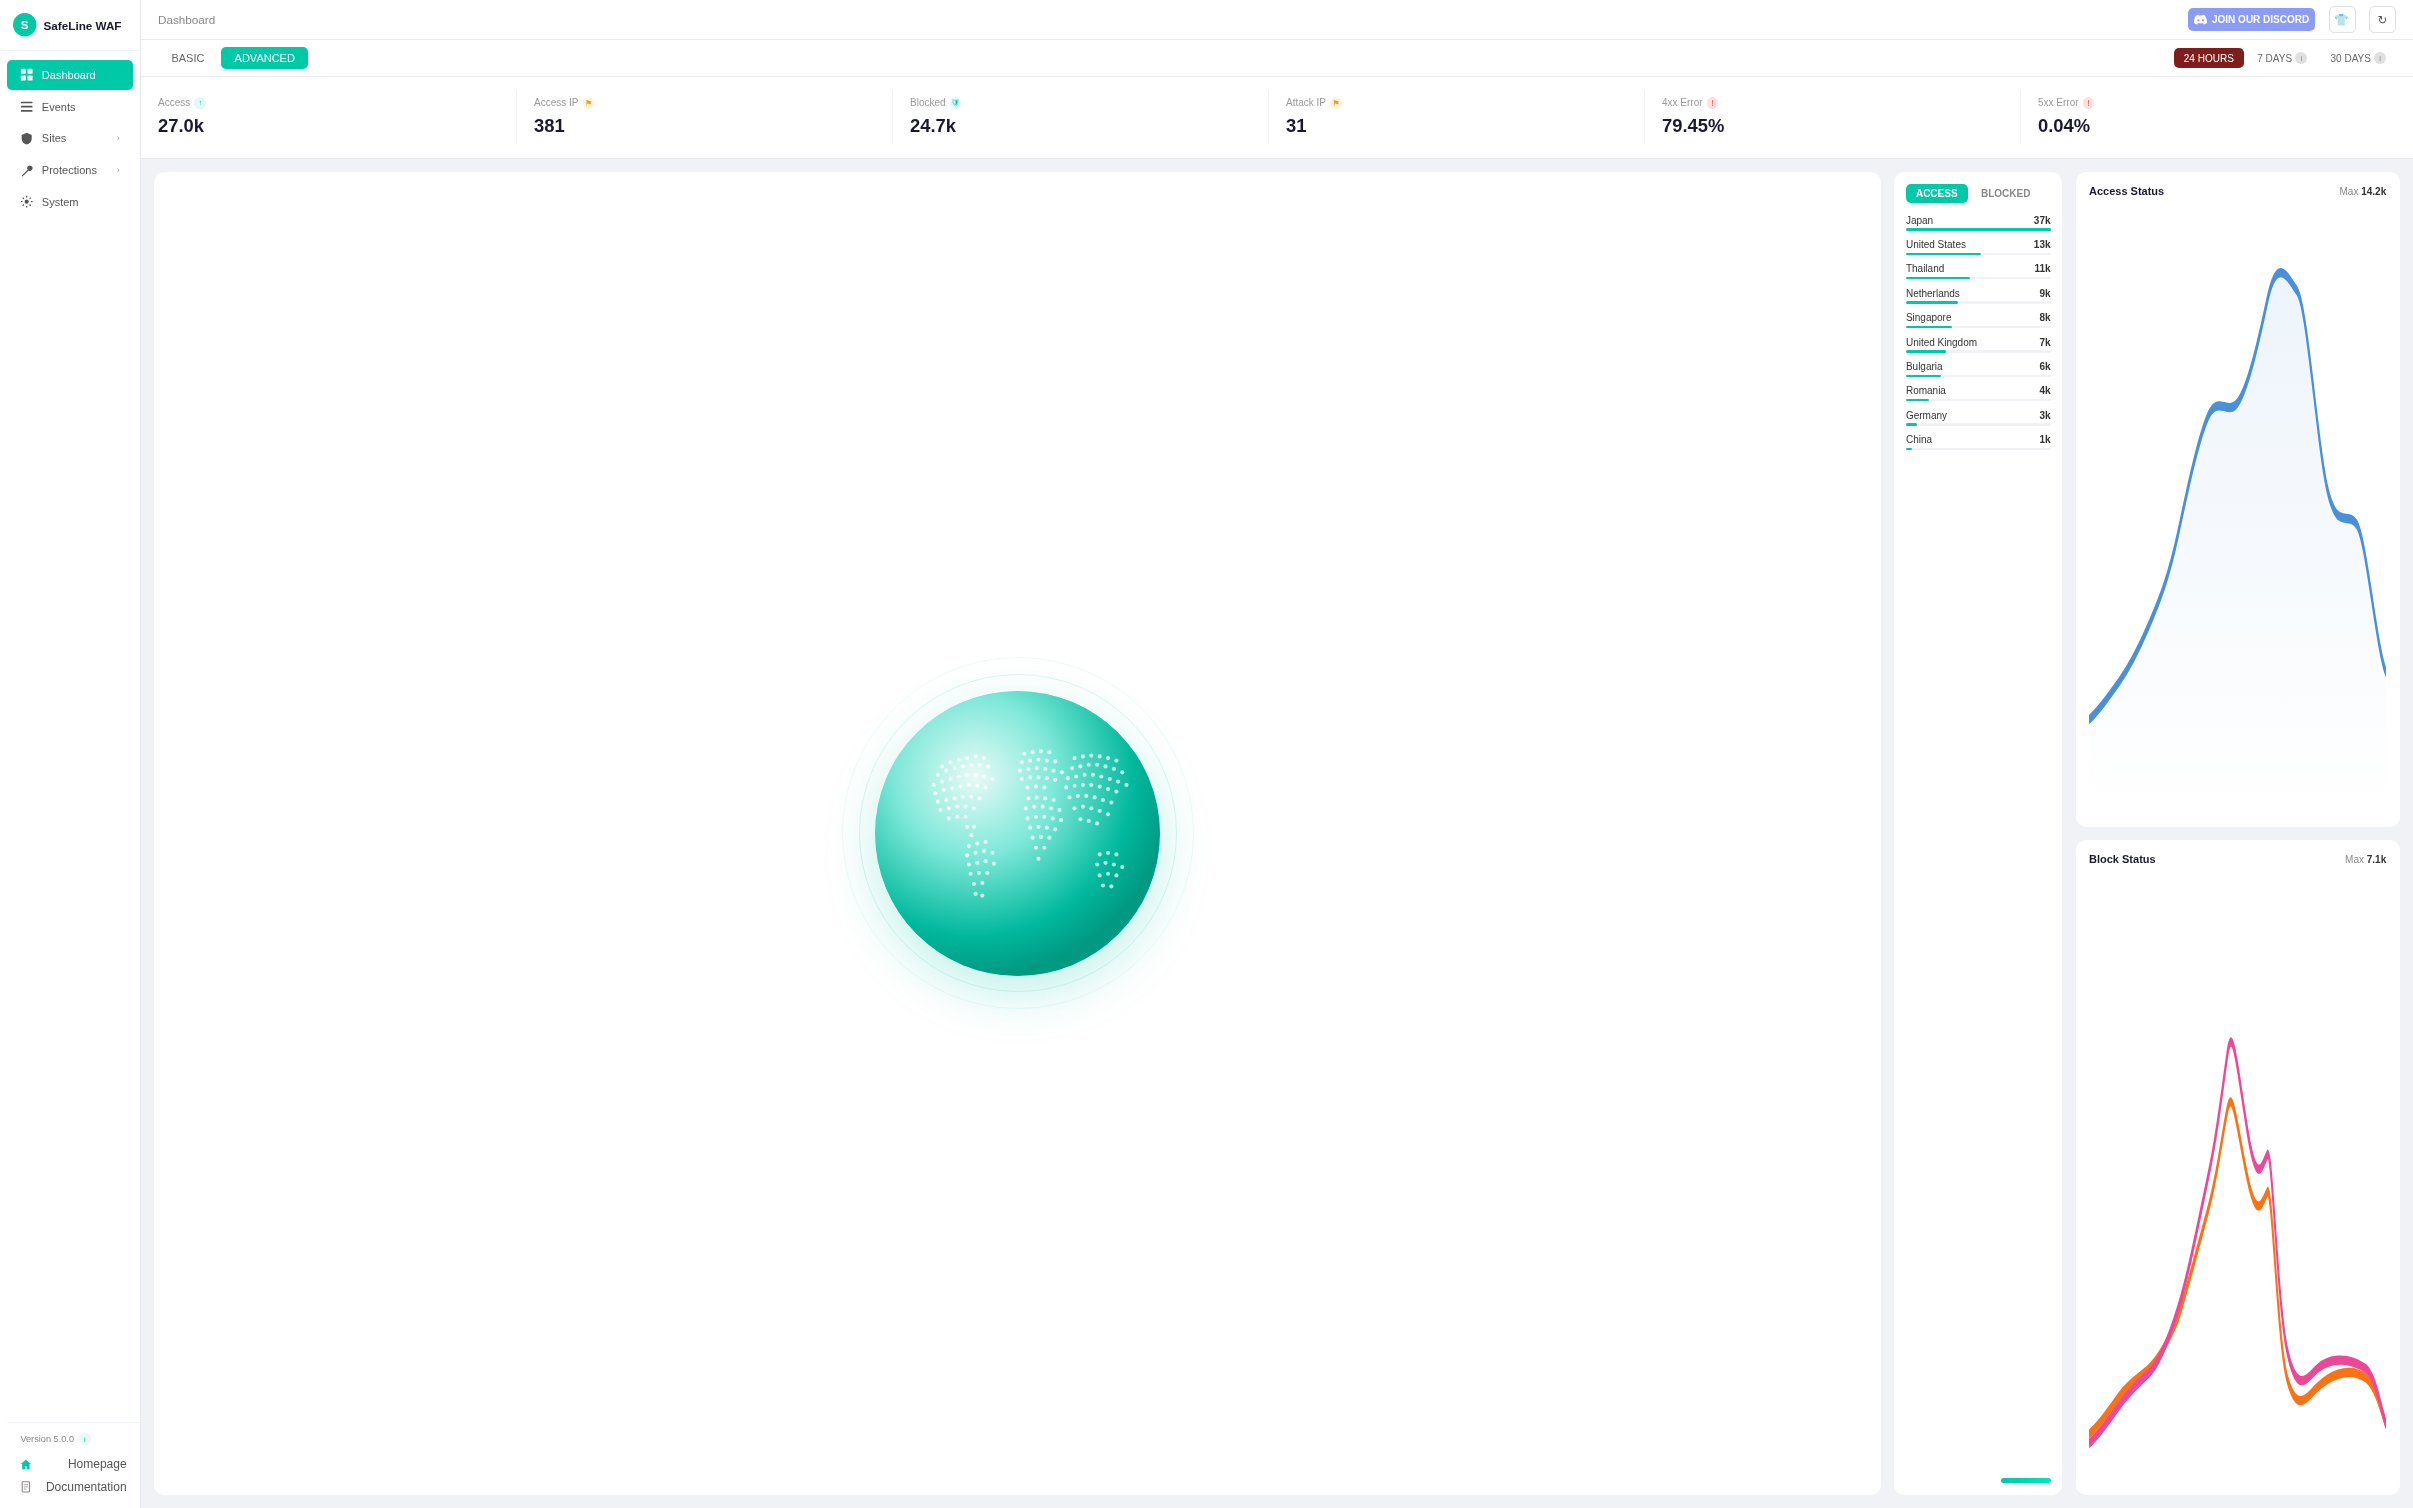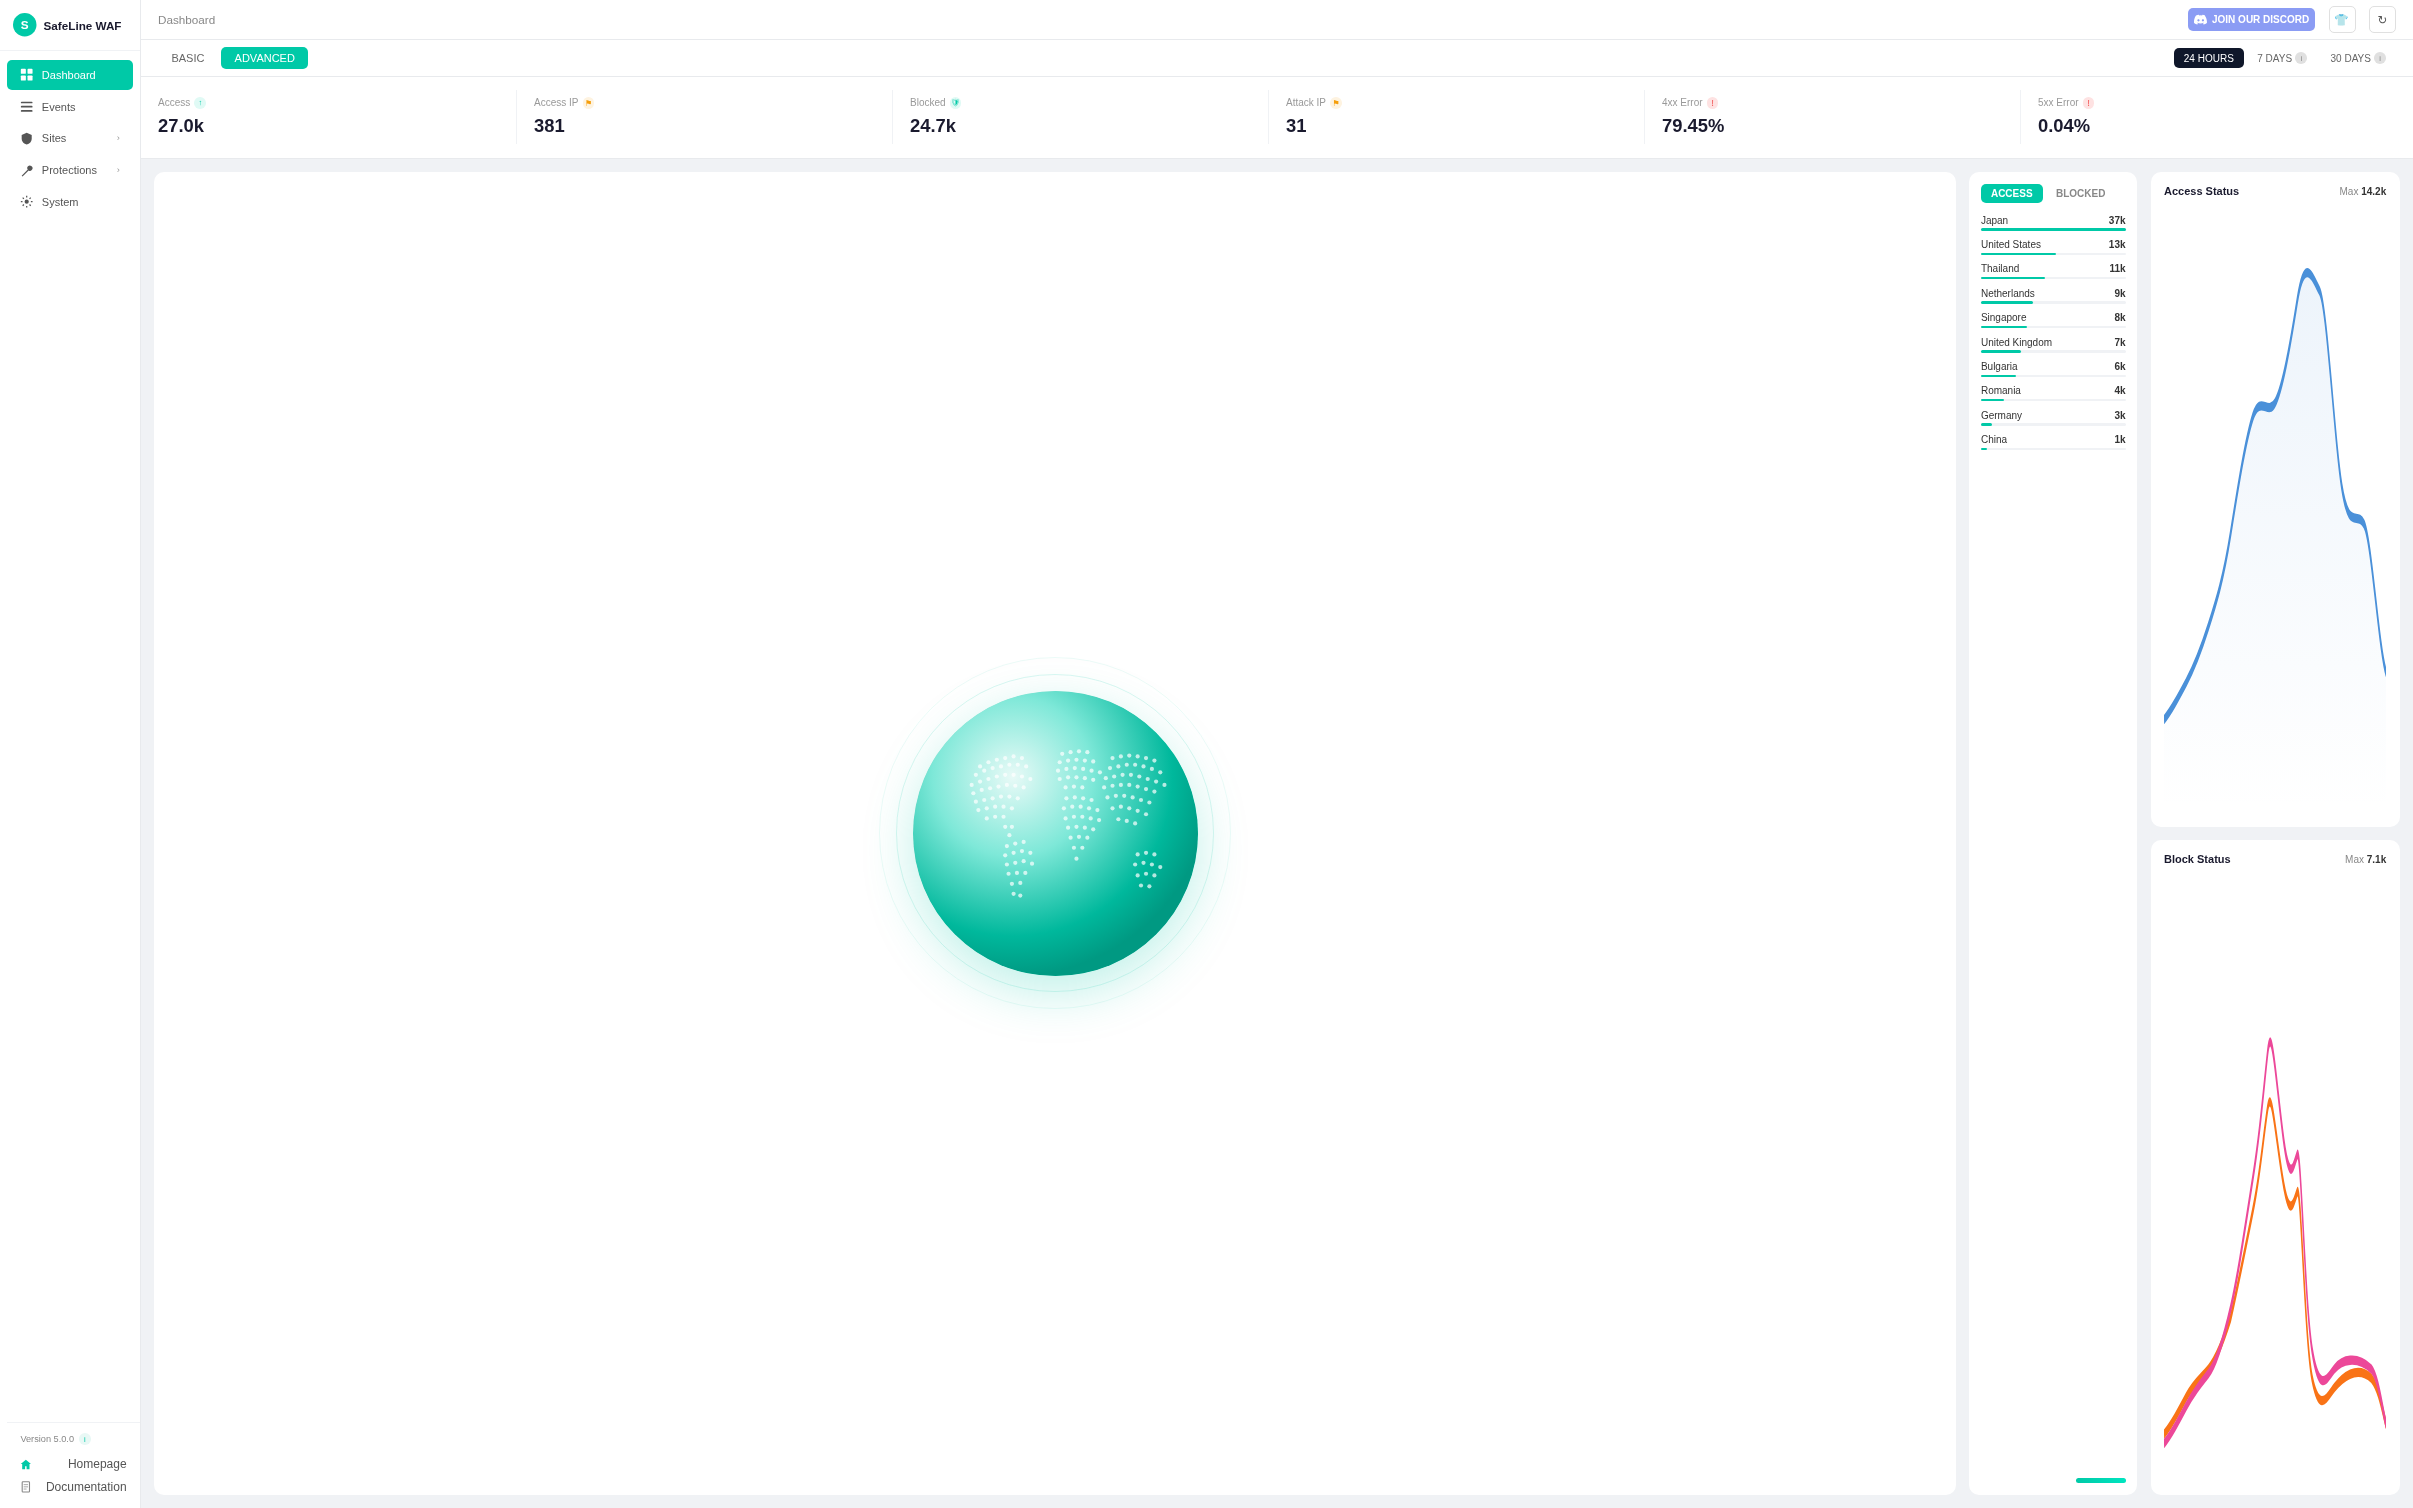--- a/index.html
+++ b/index.html
@@ -184,21 +184,21 @@
       font-weight: 500;
       cursor: pointer;
       border: none;
       background: transparent;
       color: #666;
       display: flex;
       align-items: center;
       gap: 3.4px;
     }
     .time-btn.active {
-      background: #0f172a;
+      background: #7f1d1d;
       color: #fff;
     }
     .time-btn .info-icon {
       width: 11.7px;
       height: 11.7px;
       border-radius: 50%;
       background: rgba(255,255,255,0.3);
       font-size: 7.5px;
       display: flex;
       align-items: center;
@@ -313,21 +313,21 @@
     }
     .scroll-bar {
       width: 50px;
       height: 5px;
       background: linear-gradient(to right, #00c9a7, #00e5c0);
       border-radius: 2.5px;
     }
 
     
     .charts-panel {
-      width: 249px;
+      width: 324px;
       display: flex;
       flex-direction: column;
       gap: 13.4px;
       text-align: center;
     }
     .chart-card {
       background: #fff;
       border-radius: 10px;
       padding: 13.4px;
       flex: 1;

